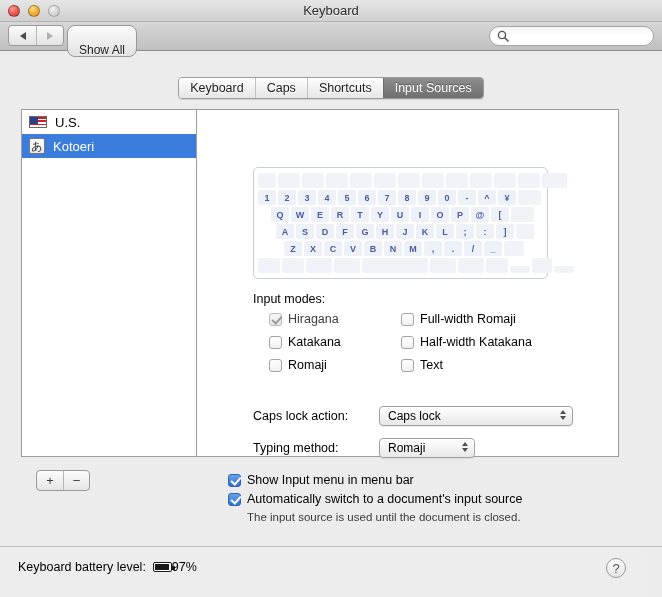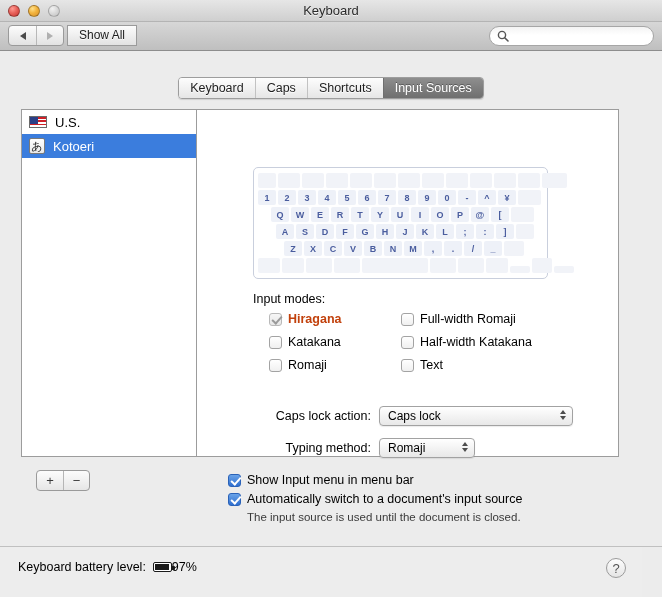--- a/index.html
+++ b/index.html
@@ -69,26 +69,26 @@
   }
   .navbtn + .navbtn { border-left: 1px solid #b8b8b8; }
   .tri { width: 0; height: 0; border-top: 4px solid transparent; border-bottom: 4px solid transparent; }
   .tri.left  { border-right: 6px solid #4a4a4a; }
   .tri.right { border-left: 6px solid #b0b0b0; }
 
   .showall {
     position: absolute;
     top: 3px; left: 67px;
     height: 21px;
-    padding: 0 11px;
+    padding: 15px 11px;
     line-height: 19px;
     font-size: 12px;
     color: #202020;
     border: 1px solid #9a9a9a;
-    border-radius: 0;
+    border-radius: 8px;
     background: linear-gradient(to bottom, #fcfcfc 0%, #e2e2e2 100%);
     text-shadow: 0 1px 0 rgba(255,255,255,0.8);
   }
 
   .searchfield {
     position: absolute;
     top: 4px; right: 8px;
     width: 165px; height: 20px;
     border: 1px solid #a6a6a6;
     border-radius: 10px;
@@ -247,21 +247,21 @@
     display: grid;
     grid-template-columns: 132px auto;
     row-gap: 9px;
   }
   .cbrow {
     display: flex;
     align-items: center;
     font-size: 12.5px;
     color: #000;
   }
-  .cbrow.disabled { color: #c2410c; font-weight: bold; }
+  .cbrow.disabled { color: #404040; }
   .cbrow span { margin-left: 6px; }
 
   .cbox {
     width: 13px; height: 13px;
     border: 1px solid #a3a3a3;
     border-radius: 3px;
     background: linear-gradient(to bottom, #ffffff, #f0f0f0);
     flex: 0 0 auto;
     position: relative;
   }
@@ -289,21 +289,20 @@
   .poprow {
     position: absolute;
     display: flex;
     align-items: center;
   }
   .poprow.caps { left: 56px; top: 296px; }
   .poprow.typing { left: 56px; top: 328px; }
   .poplabel {
     font-size: 12.5px;
     color: #000;
-    text-align: right;
     width: 118px;
     margin-right: 8px;
   }
   .popup {
     position: relative;
     height: 20px;
     border: 1px solid #a2a2a2;
     border-radius: 4px;
     background: linear-gradient(to bottom, #ffffff 0%, #e8e8e8 100%);
     font-size: 12px;

